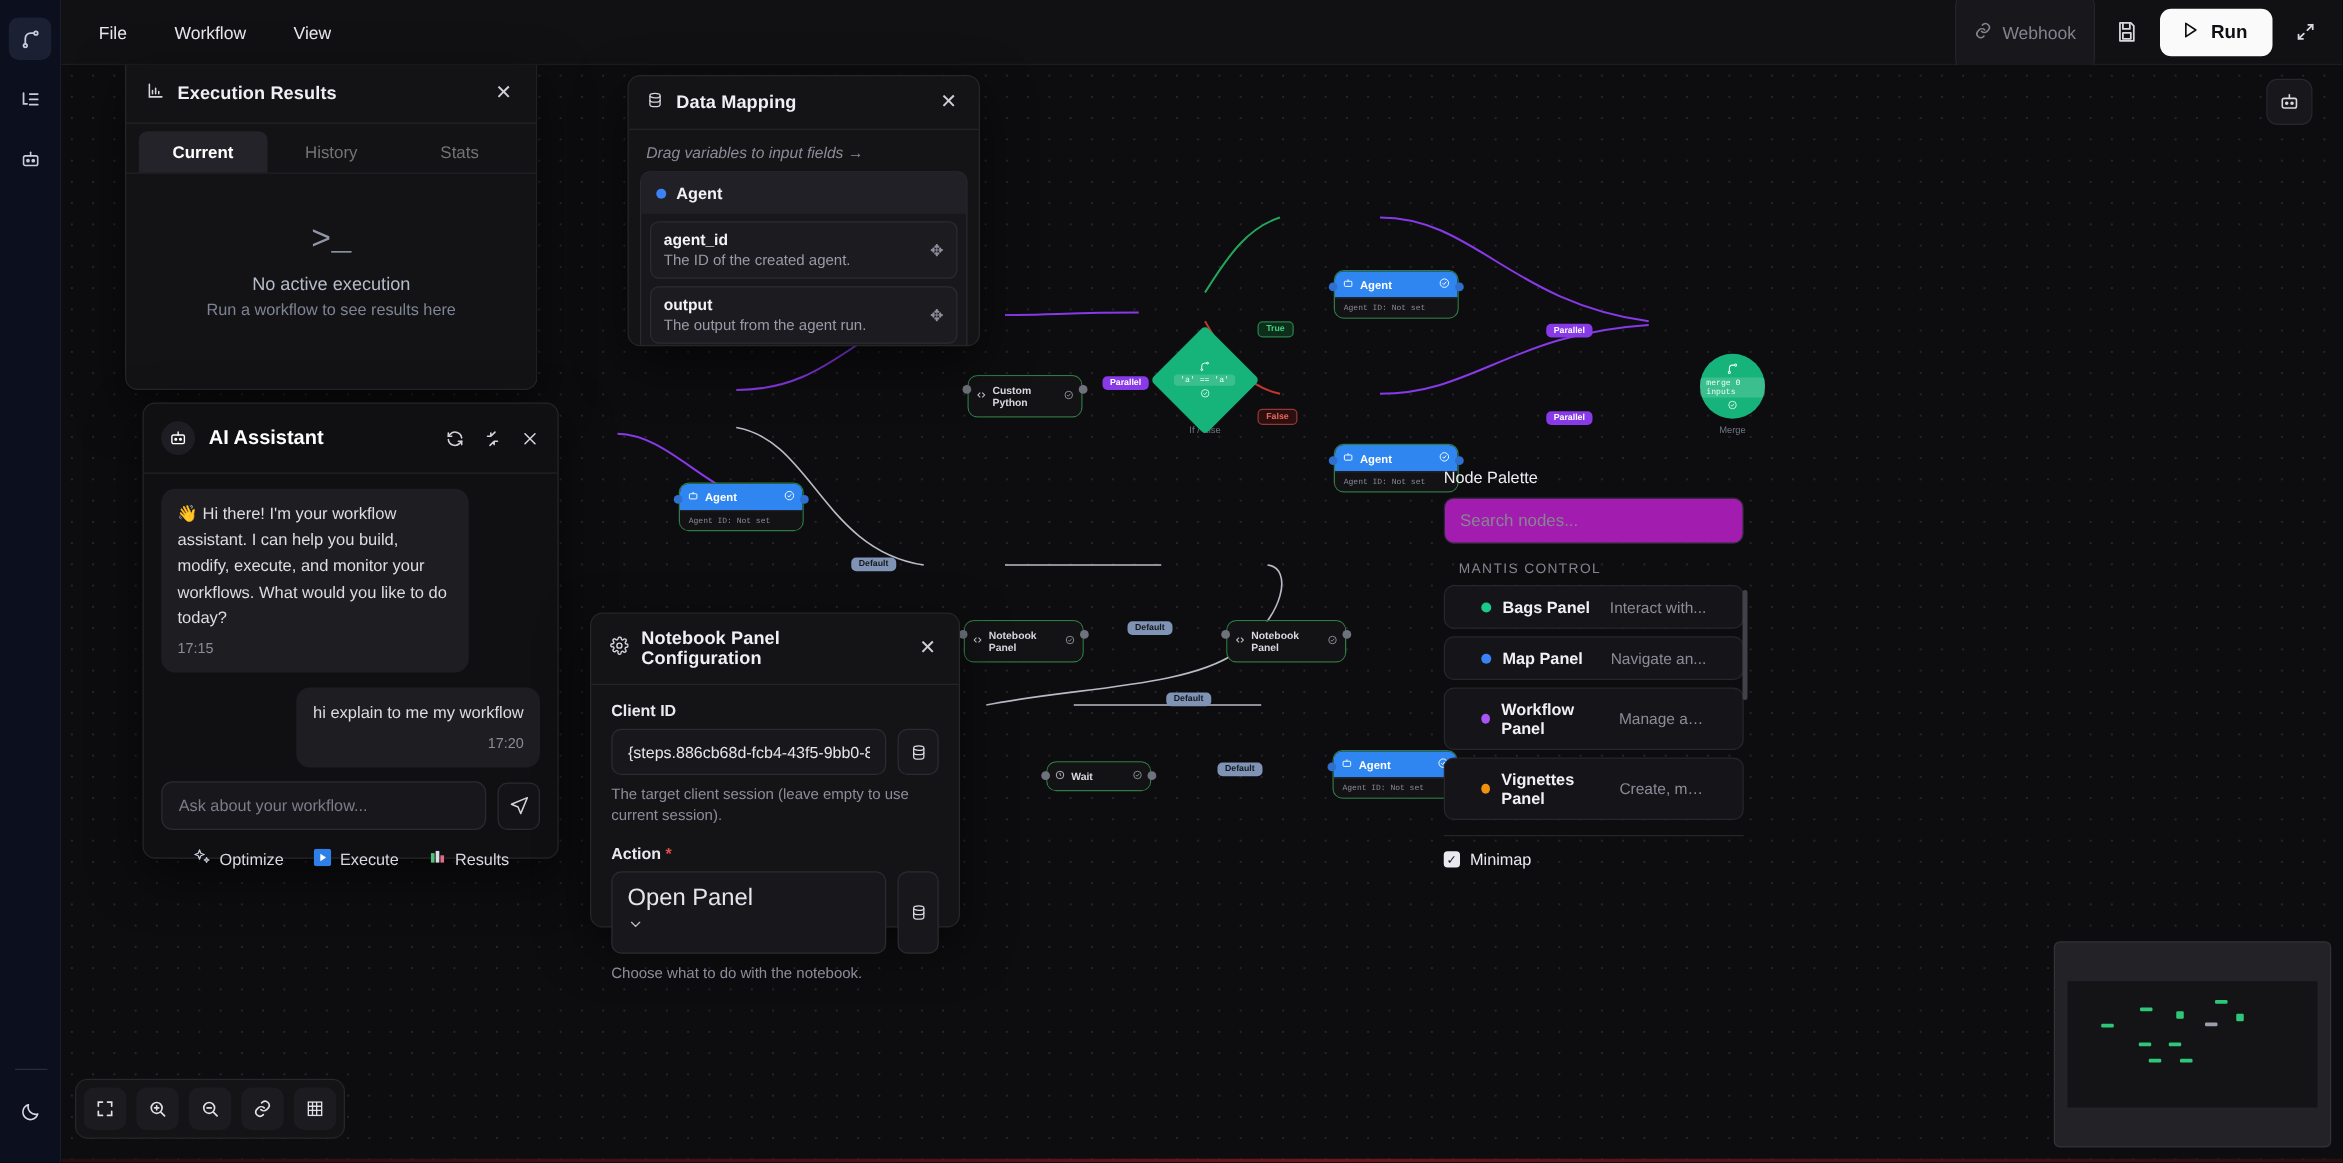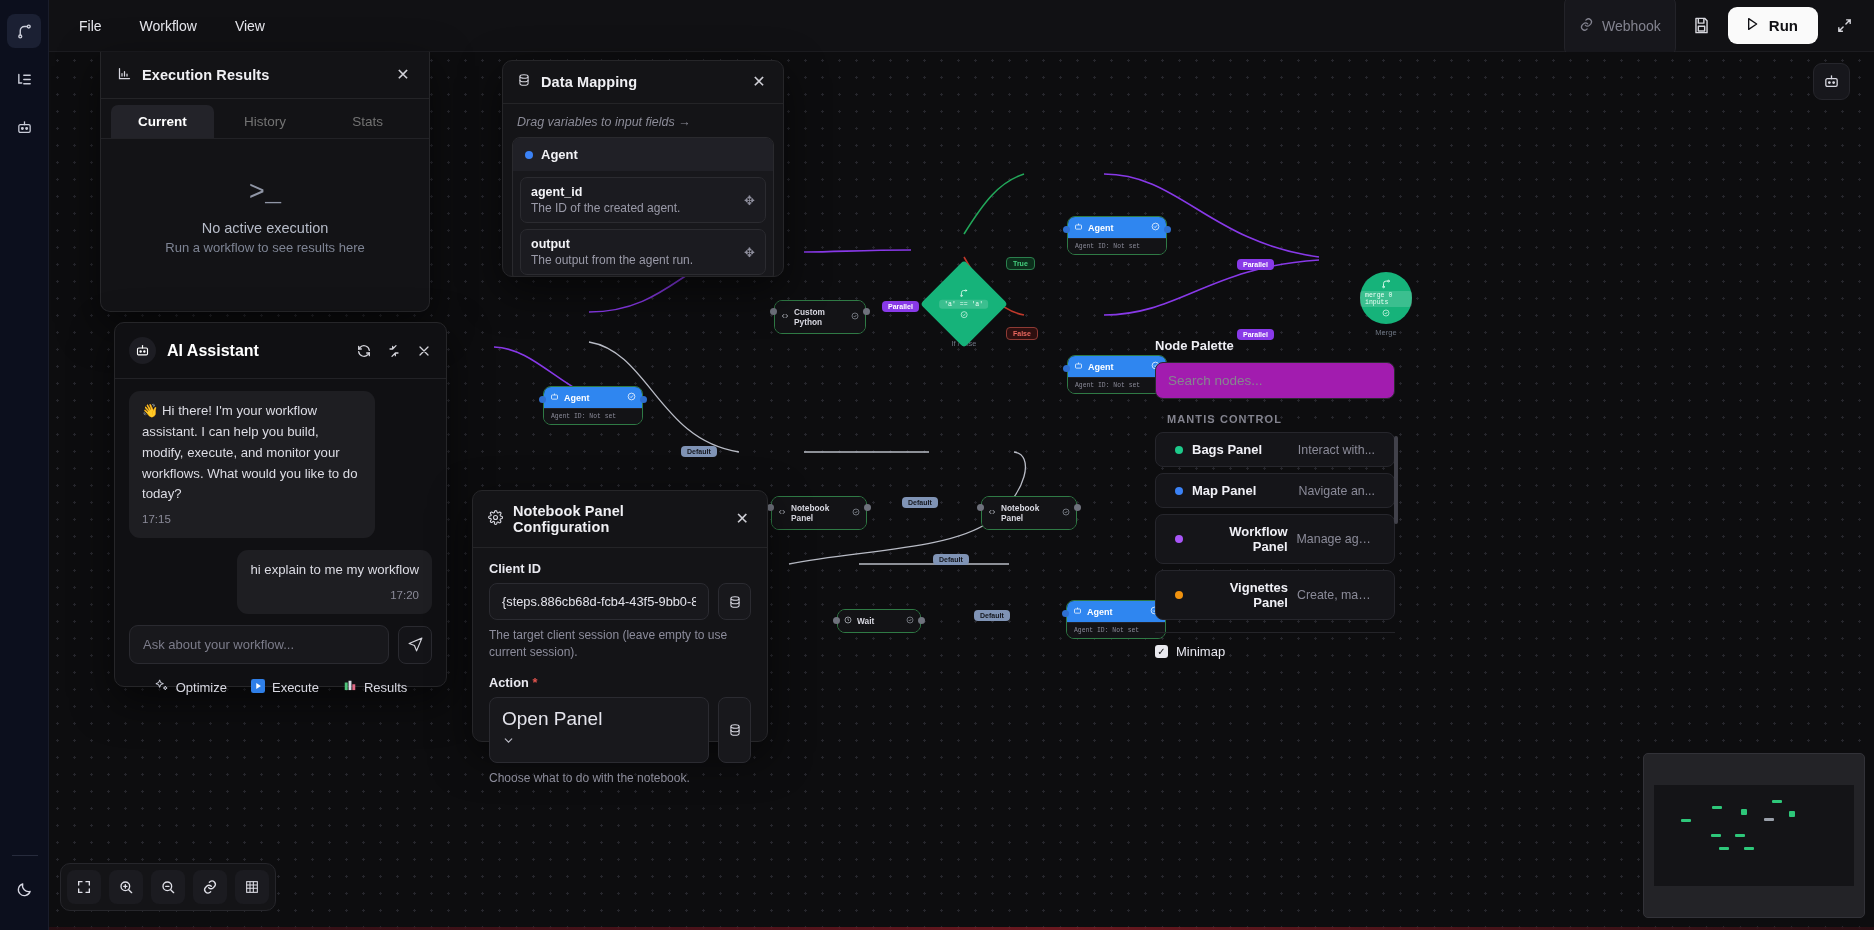--- a/index.html
+++ b/index.html
@@ -169,32 +169,32 @@
   .select-input { display: flex; align-items: flex-start; font-size: 19px; cursor: pointer; flex-direction: column; }
   .select-input span:first-child { flex: 1; }
   .side-btn {
     width: 33px; border: 1px solid #2b2b31; border-radius: 8px; background: #18181c;
     display: flex; align-items: center; justify-content: center; color: #d8d8e2; cursor: pointer;
   }
   .form-help { font-size: 12px; color: #8c8c9b; margin-top: 7px; line-height: 1.45; }
 
   
   #palette { position: absolute; left: 1155px; top: 338px; width: 240px; }
-  .pal-title { font-size: 13px; font-weight: 700; color: #eeeef4; margin-bottom: 9px; }
+  .pal-title { font-size: 13px; font-weight: 400; color: #eeeef4; margin-bottom: 9px; margin-top: 36px; }
   .pal-search {
     width: 100%; background: #a21caf; border: 1px solid #2a2a30; border-radius: 8px;
     padding: 10px 12px; font-size: 13.5px; color: #e2e2ea; outline: none;
     font-family: "Liberation Sans", sans-serif;
   }
   .pal-search::placeholder { color: #86868f; }
   .pal-list { margin-top: 11px; position: relative; }
-  .pal-section { font-size: 11px; font-weight: 700; letter-spacing: 1.1px; color: #84848f; padding: 3px 0 7px 12px; }
+  .pal-section { font-size: 11px; font-weight: 400; letter-spacing: 1.1px; color: #84848f; padding: 3px 0 7px 12px; }
   .pal-item {
-    display: flex; align-items: center; gap: 9px; padding: 9px 19px; margin-bottom: 6px;
-    border: 1px solid #26262c; border-radius: 8px; background: #151519; cursor: grab; text-align: right;
+    display: flex; align-items: center; gap: 9px; padding: 9px 29px; margin-bottom: 6px;
+    border: 1px solid #26262c; border-radius: 8px; background: #151519; cursor: grab;
   }
   .pal-name { font-size: 13px; font-weight: 600; color: #f0f0f6; }
   .pal-desc { margin-left: auto; font-size: 12.4px; color: #8b8b99; white-space: nowrap;
               overflow: hidden; text-overflow: ellipsis; max-width: 86px; }
   .pal-scroll { position: absolute; right: -3px; top: 26px; width: 4px; height: 88px;
                 background: #41414a; border-radius: 3px; }
   .pal-foot { display: flex; align-items: center; gap: 8px; margin-top: 12px;
               border-top: 1px solid #242429; padding-top: 11px; }
   .chk { width: 13px; height: 13px; border-radius: 3px; background: #e9e9ef; color: #141417;
          display: flex; align-items: center; justify-content: center; font-size: 10px; }
@@ -464,21 +464,21 @@
                 <path d="M8 12l3 3 5-6"></path>
               </svg>
           </span>
         </div>
         <div class="node-sub">Agent ID: Not set</div>
       </div>
       <div class="port l"></div>
       <div class="port r"></div>
     </div>
 
-    <div class="wf" style="left:1311px;top:220px;">
+    <div class="wf" style="left:1311px;top:231px;">
       <div class="circle-node">
         <svg width="10" height="10" viewBox="0 0 24 24" fill="none" stroke="#eafff5" stroke-width="2" stroke-linecap="round">
             <circle cx="6" cy="19" r="2"></circle>
             <circle cx="18" cy="5" r="2"></circle>
             <path d="M6 17V11a6 6 0 0 1 6-6h4"></path>
           </svg>
         <div class="dia-cond">merge 0 inputs</div>
         <svg width="8" height="8" viewBox="0 0 24 24" fill="none" stroke="#eafff5" stroke-width="2">
             <circle cx="12" cy="12" r="9"></circle>
             <path d="M8 12l3 3 5-6"></path>

